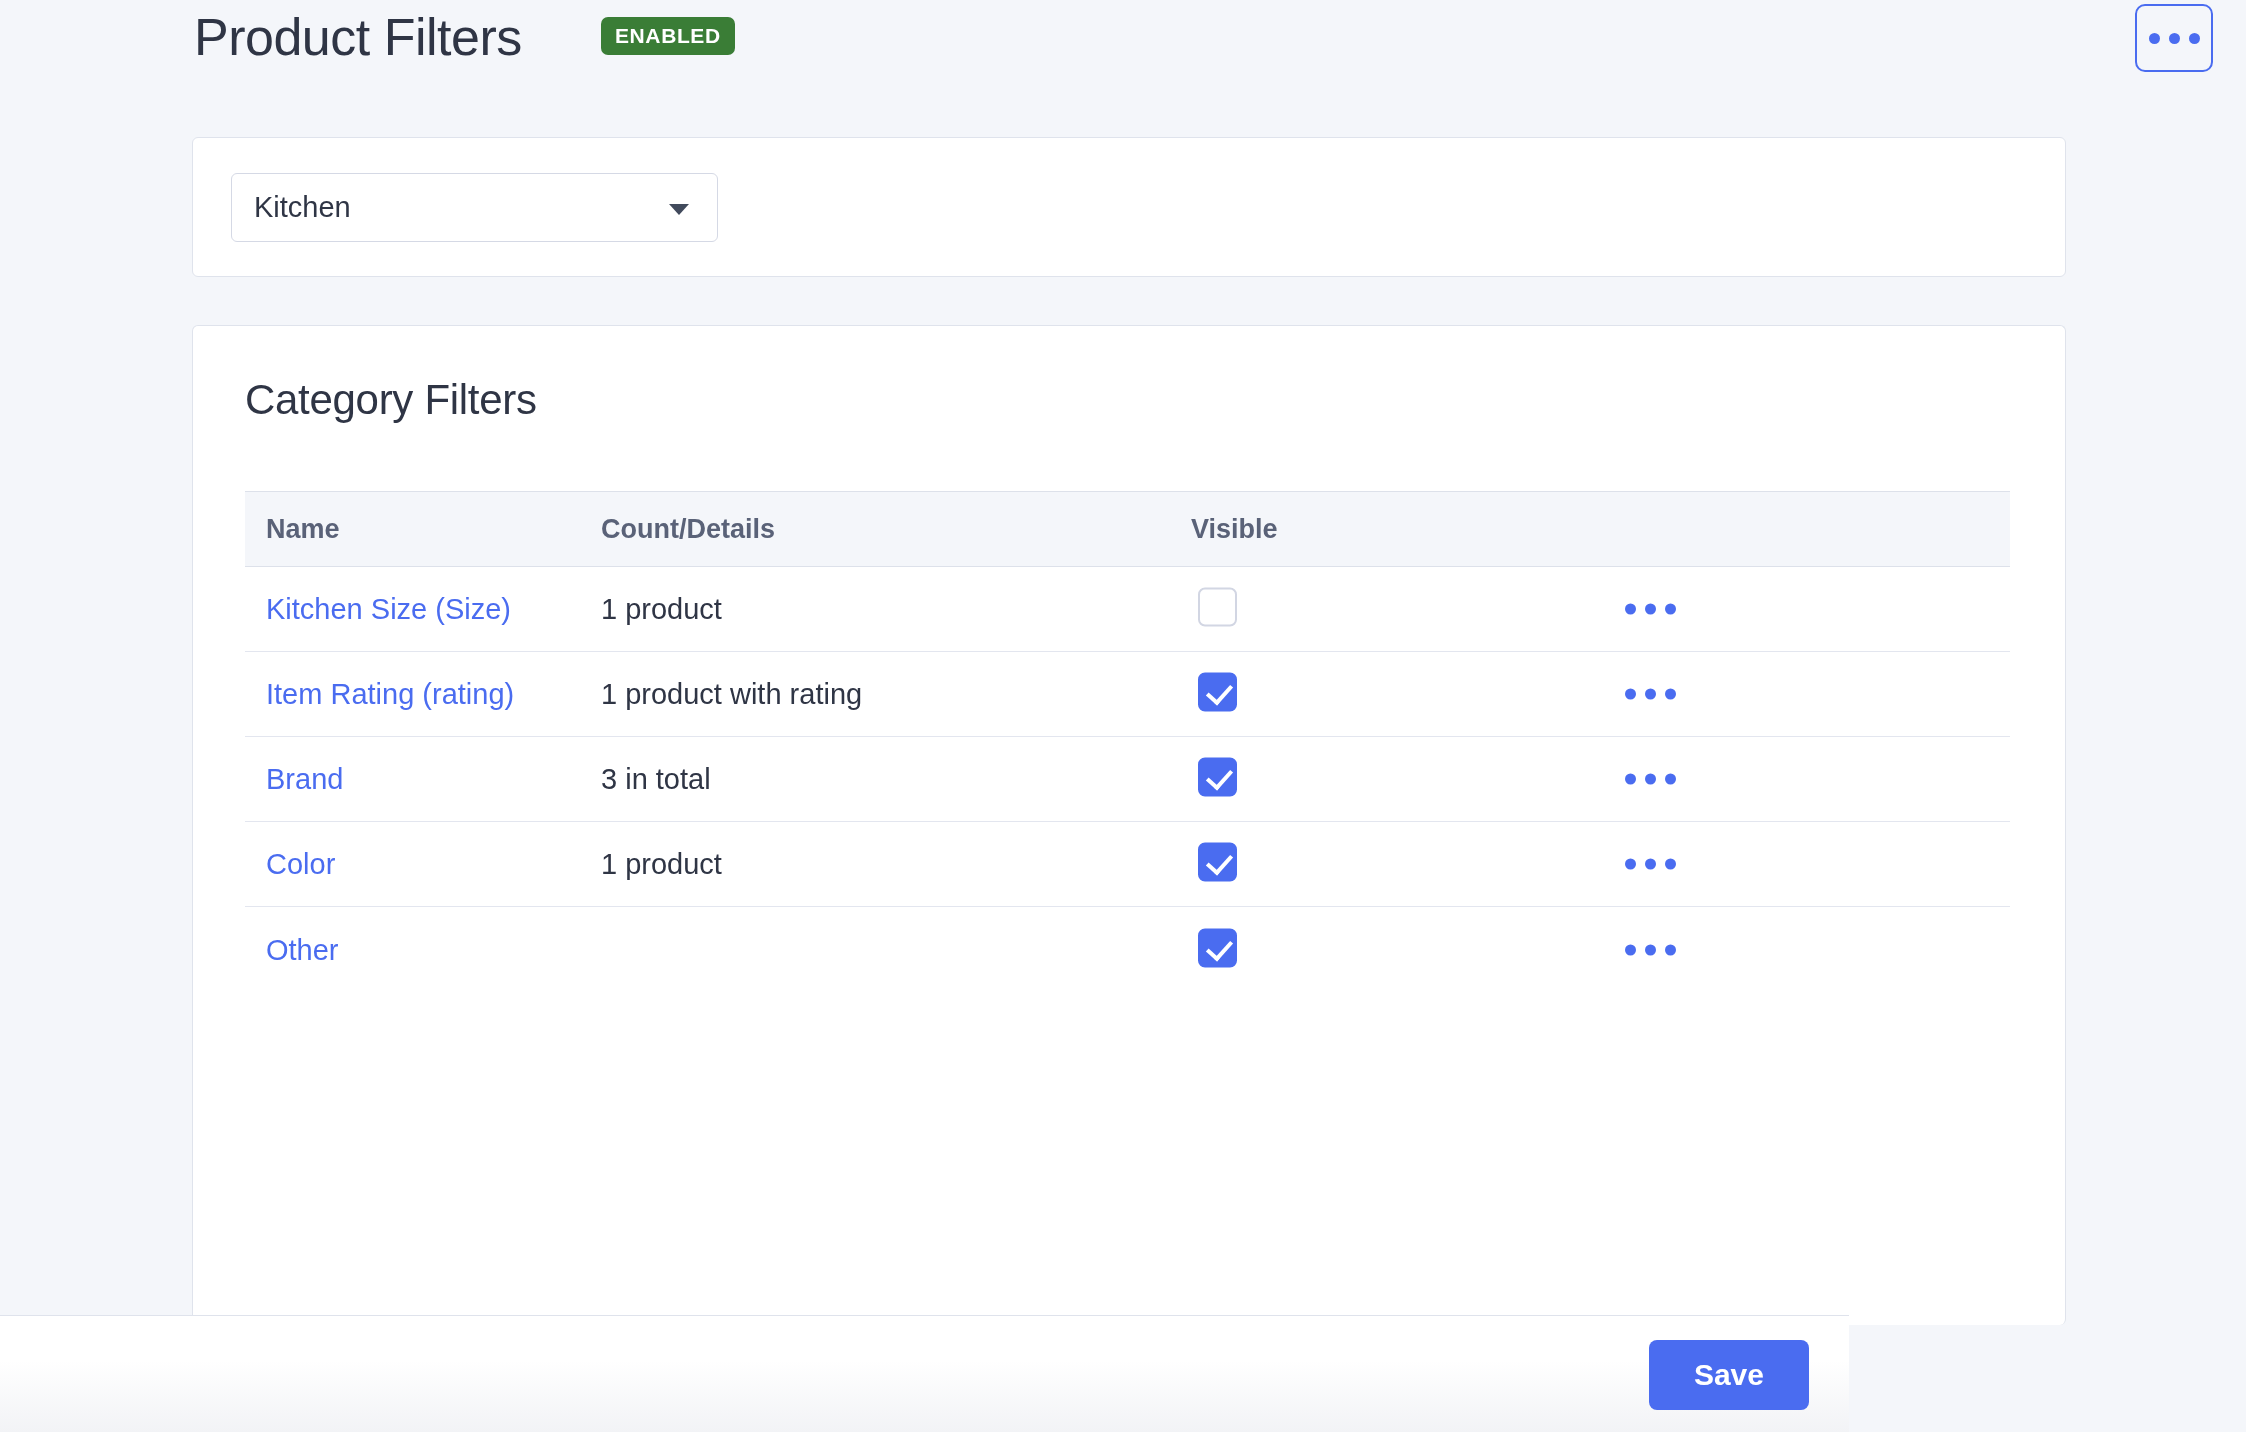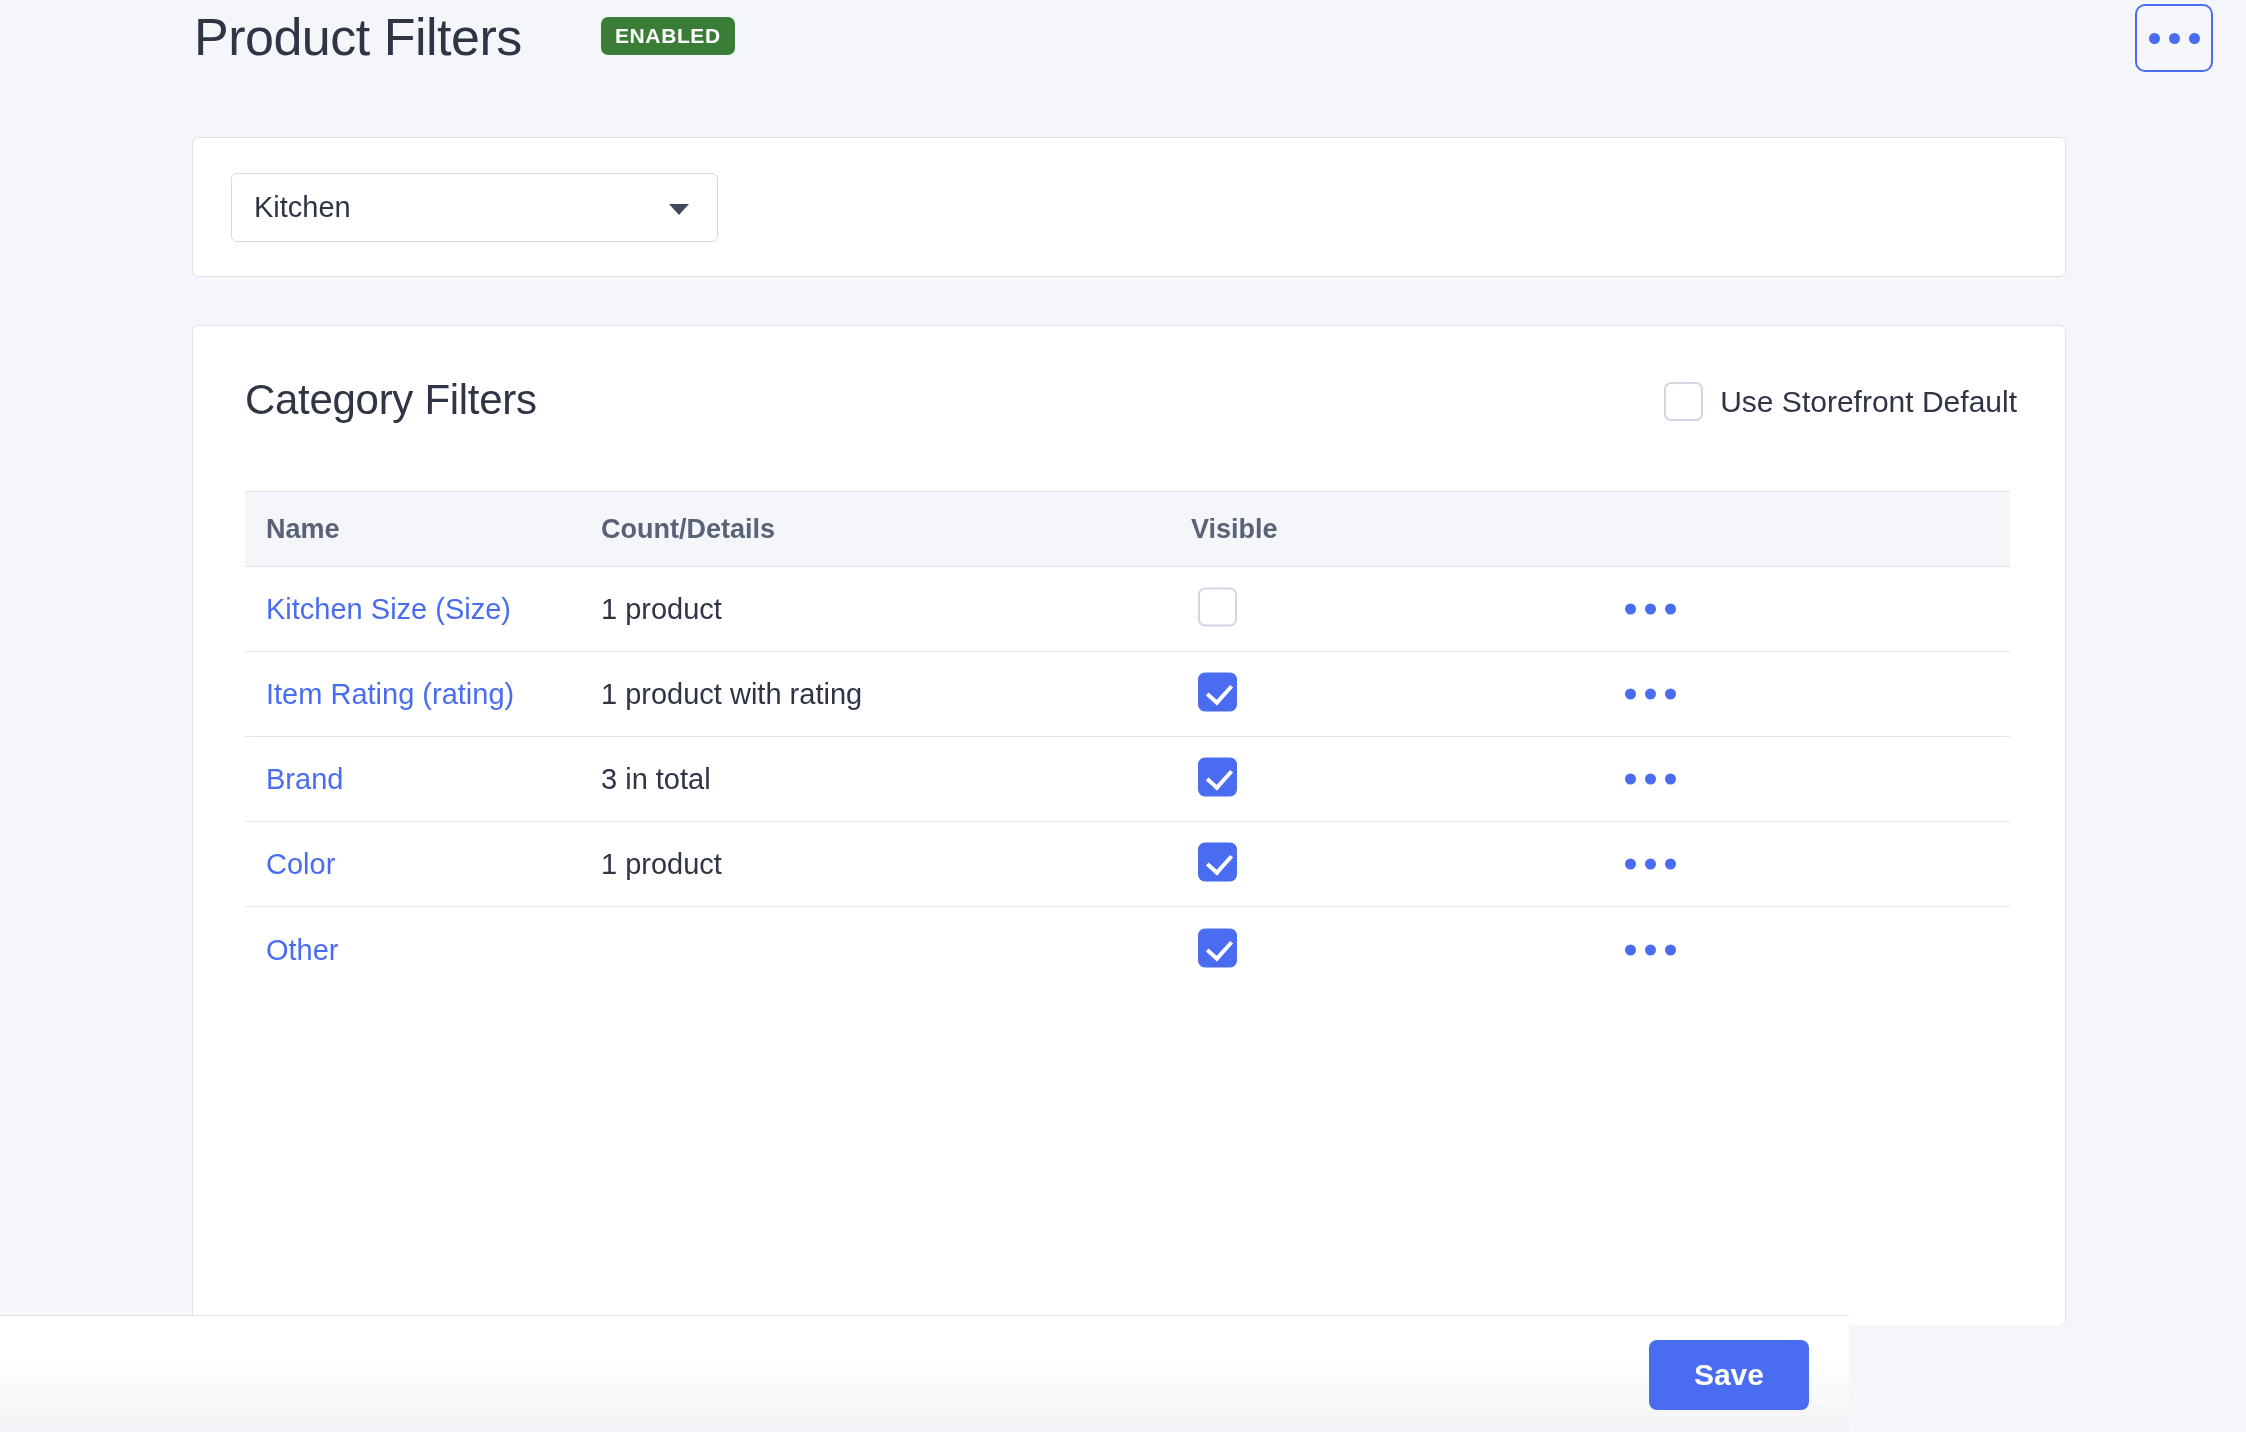--- a/index.html
+++ b/index.html
@@ -285,24 +285,20 @@
       <span class="value">Kitchen</span>
       <span class="caret"></span>
     </div>
   </div>
 </div>
 
 <div class="card card-filters">
 
   <div class="section-title">Category Filters</div>
 
-  <div class="storefront-default">
-    <span class="cb"></span>
-    <span class="label">Use Storefront Default</span>
-  </div>
 
   <div class="filters-table">
 
     <div class="thead">
       <div class="th th-name">Name</div>
       <div class="th th-count">Count/Details</div>
       <div class="th th-visible">Visible</div>
     </div>
 
     <div class="trow">

